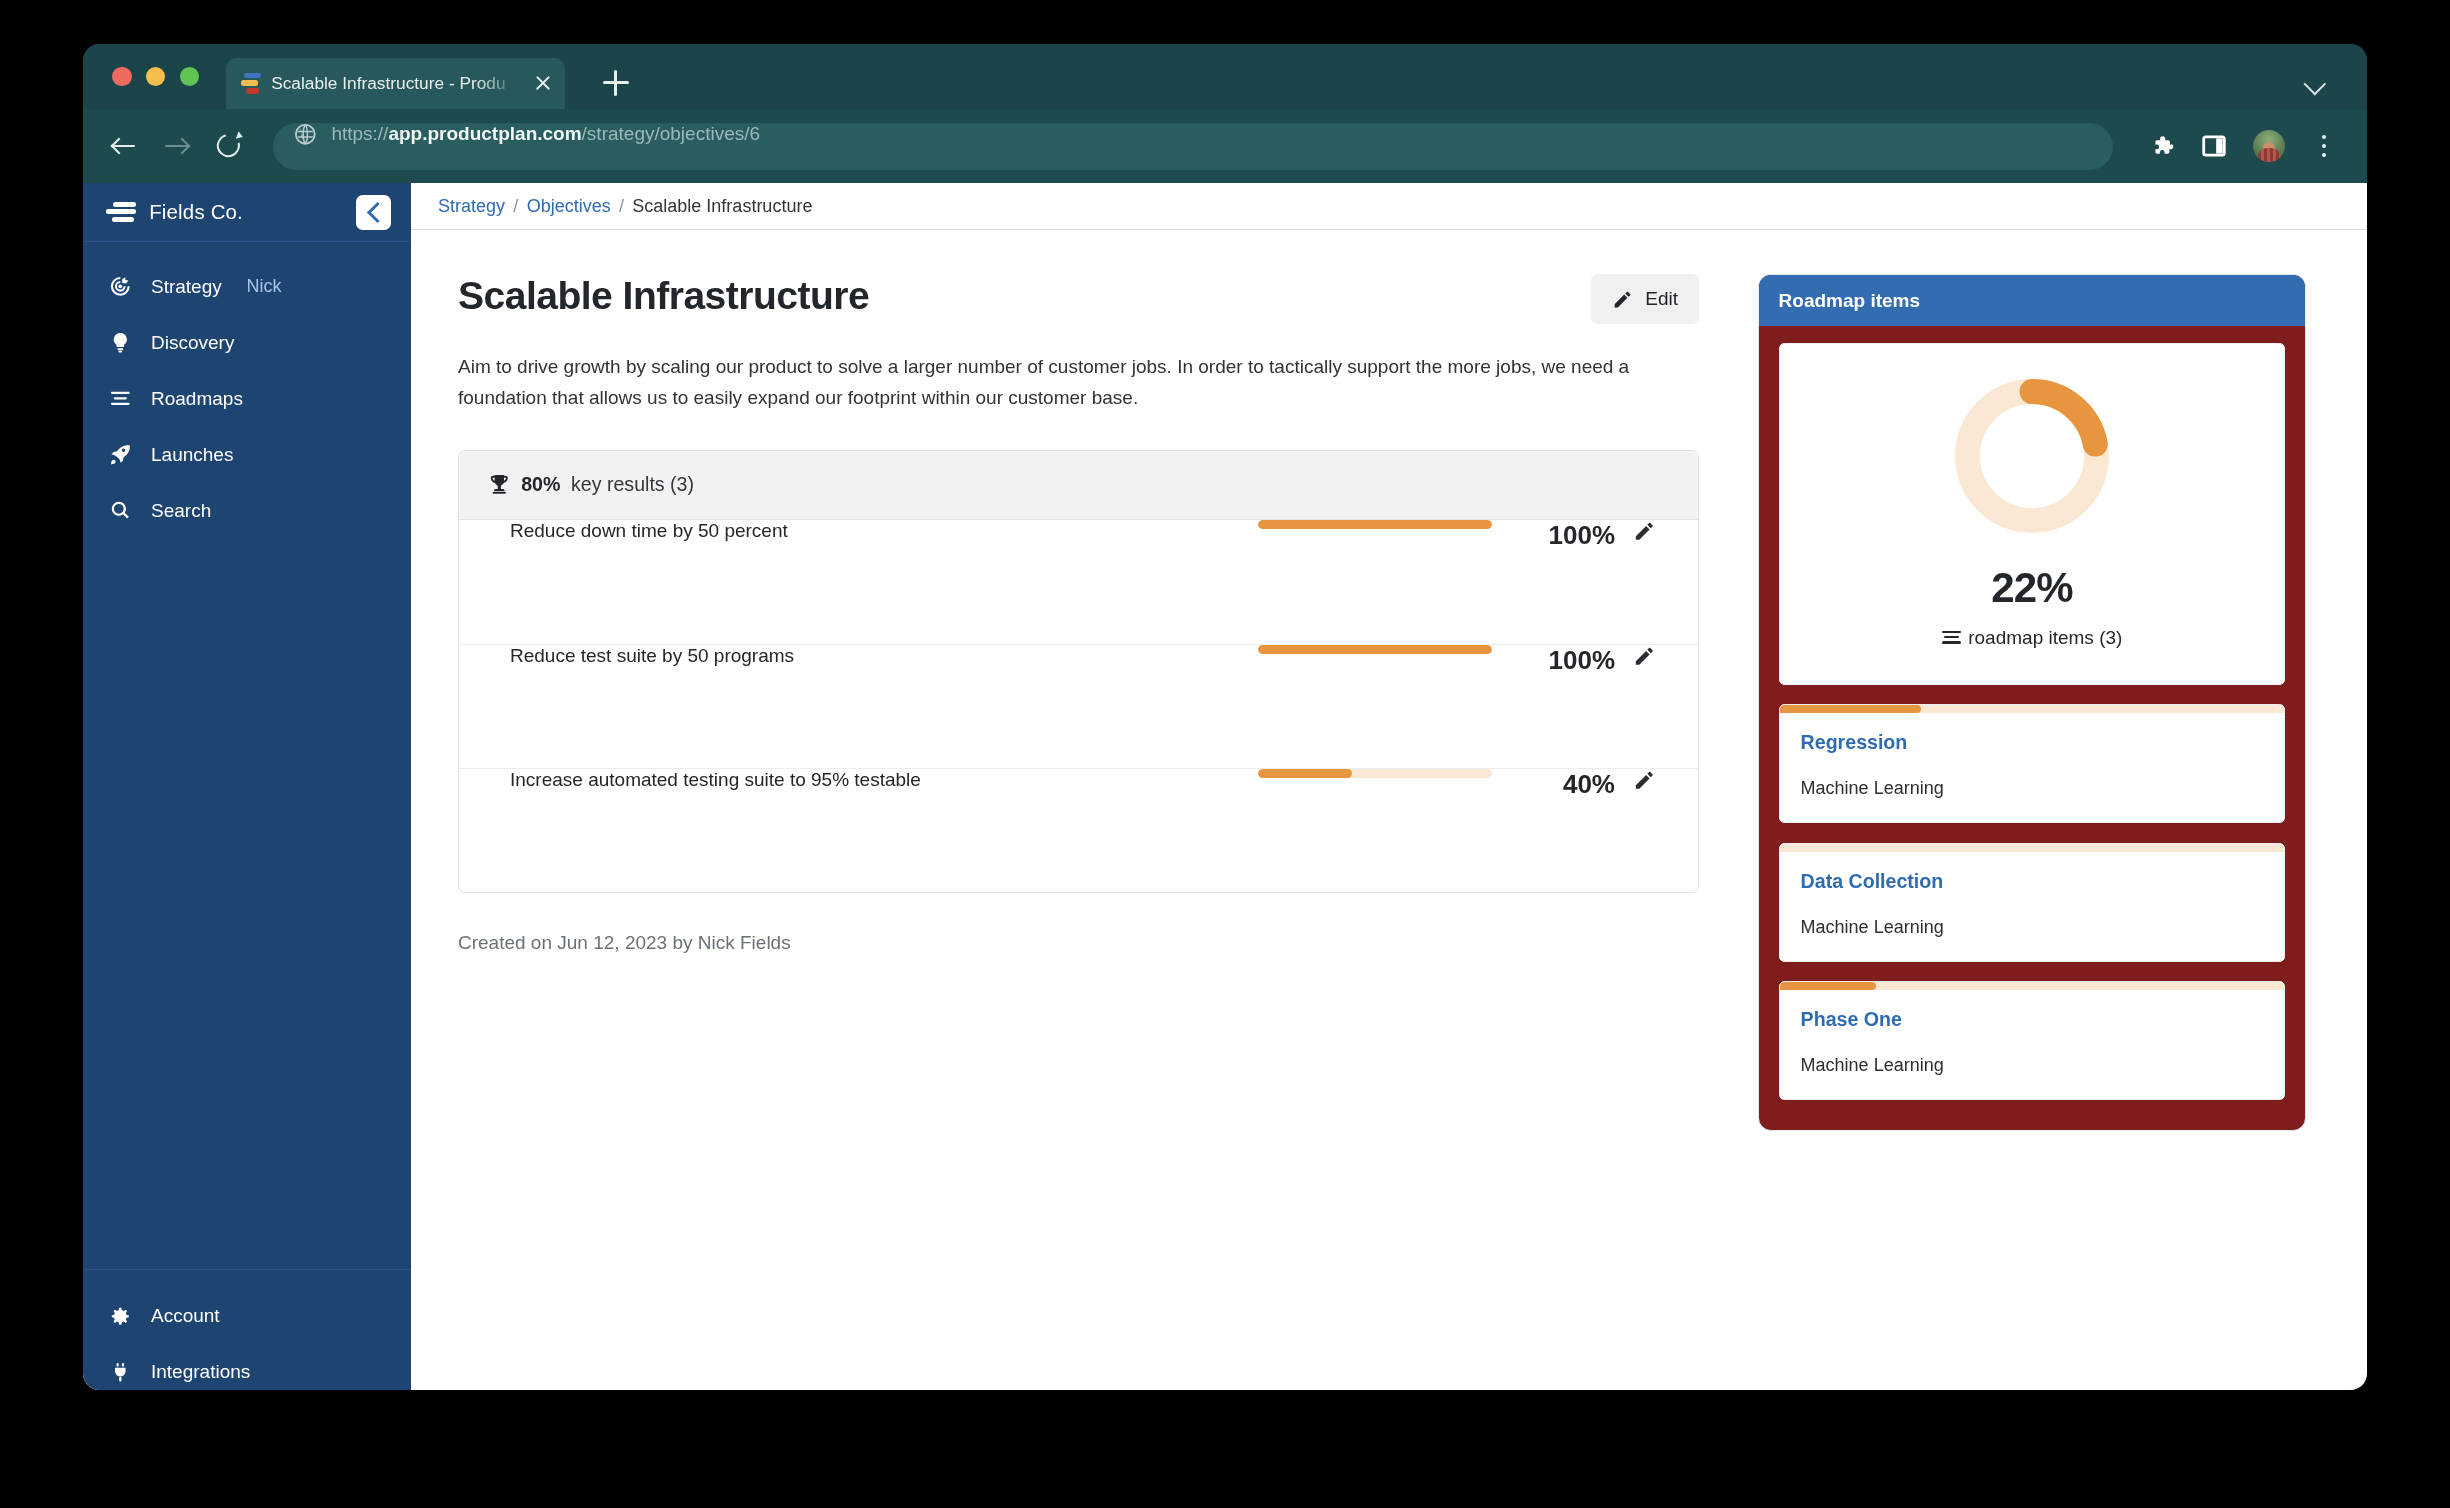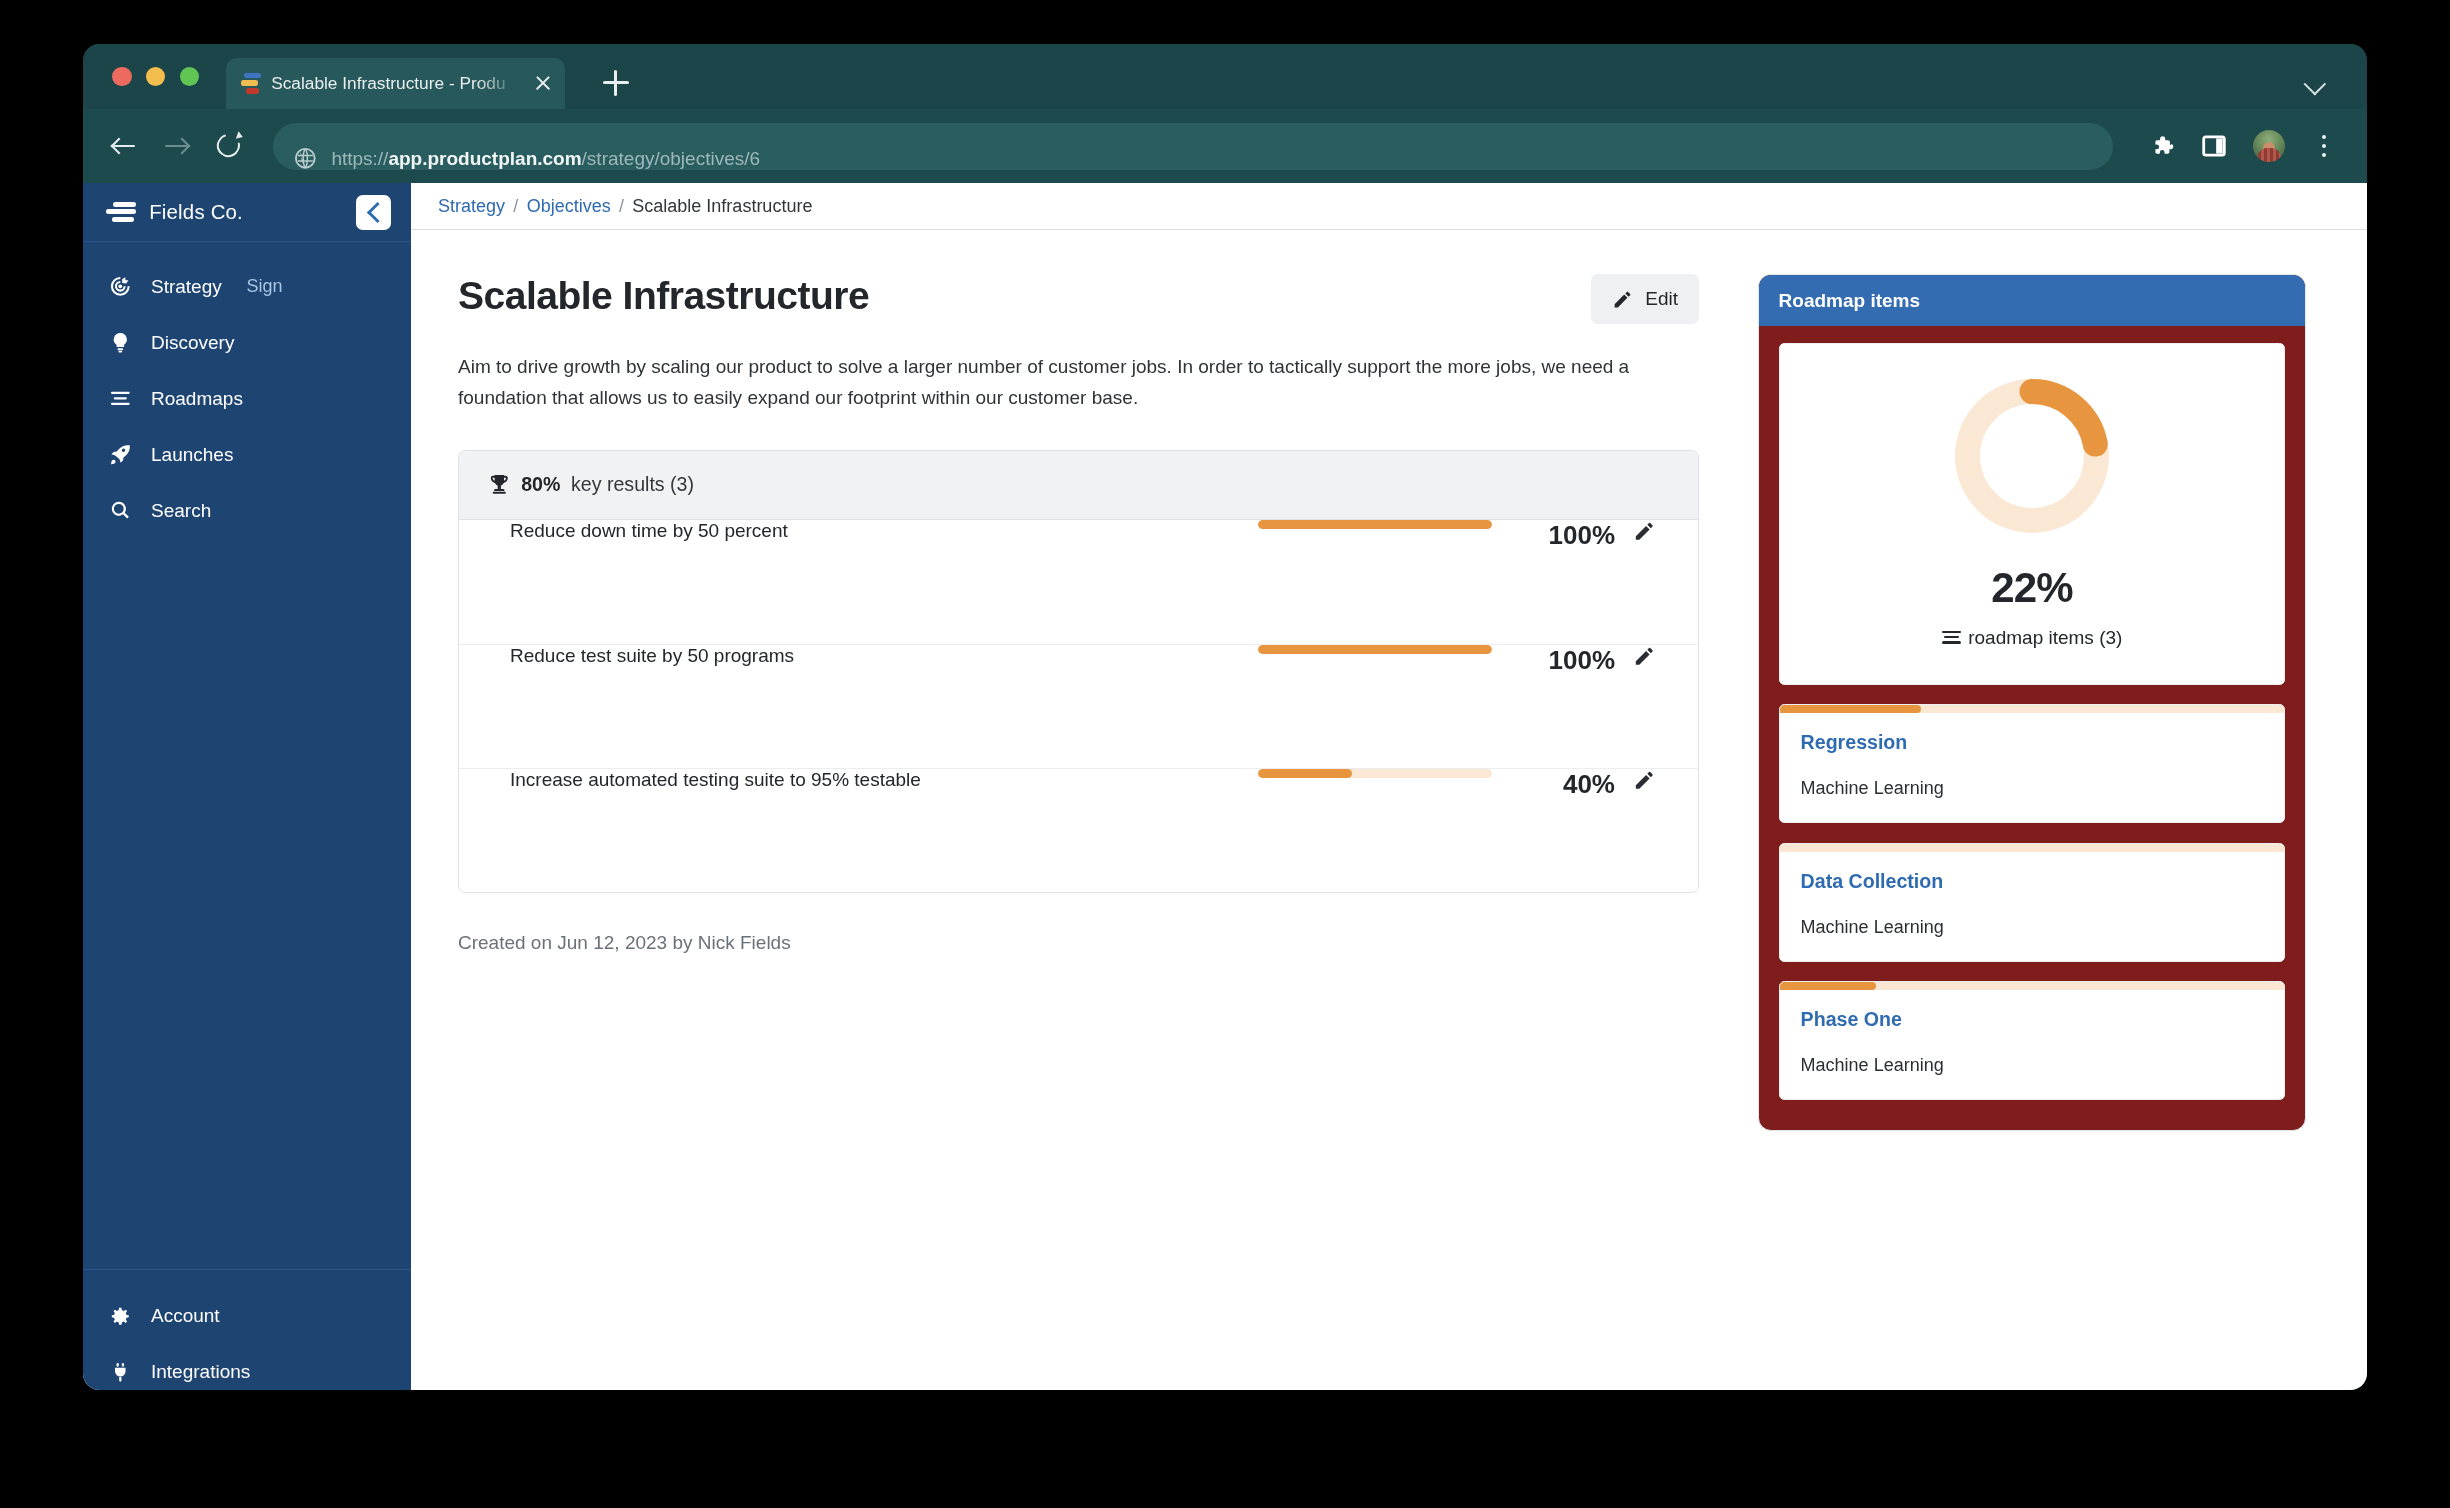--- a/index.html
+++ b/index.html
@@ -119,21 +119,21 @@
     border-left: 6px solid #e4ecec;
     border-top: 4.5px solid transparent;
     border-bottom: 4.5px solid transparent;
     transform: rotate(20deg);
   }
 
   #omnibox {
     flex: 1; height: 47px;
     background: #2a5d60;
     border-radius: 24px;
-    display: flex; align-items: flex-end;
+    display: flex; align-items: flex-start;
     padding: 0 21px;
     gap: 15px;
     margin-left: 6px;
   }
   #site-info-icon { width: 22.6px; height: 22.6px; flex:none; }
   #omnibox-url { font-size: 19px; color: #9db8b9; white-space: nowrap; }
   #omnibox-url b { color: #f2f7f7; font-weight: 700; }
 
   #toolbar-actions { display: flex; align-items: center; gap: 26px; flex:none; margin-left: 13.6px; }
   #extensions-icon, #sidepanel-icon, #menu-icon { width: 26px; height: 26px; position: relative; }
@@ -438,21 +438,21 @@
         <div class="nav-item">
           <span class="nav-icon">
             <svg viewBox="0 0 24 24">
                 <path d="M12 2a10 10 0 1 0 10 10h-2.2A7.8 7.8 0 1 1 12 4.2V2z"></path>
                 <path d="M12 6.3a5.7 5.7 0 1 0 5.7 5.7h-2.2A3.5 3.5 0 1 1 12 8.5V6.3z"></path>
                 <circle cx="12" cy="12" r="2"></circle>
                 <path d="M14 4.6l3.4-2.3v3.2h3.2L18.3 8.9 14 8.6z"></path>
               </svg>
           </span>
           <span class="nav-label">Strategy</span>
-          <span class="beta-badge">Sign</span>
+          <span class="beta-badge">Nick</span>
         </div>
 
         <div class="nav-item">
           <span class="nav-icon">
             <svg viewBox="0 0 24 24">
                 <path d="M12 2a7 7 0 0 0-4 12.7V17h8v-2.3A7 7 0 0 0 12 2z"></path>
                 <rect x="9" y="18.4" width="6" height="2" rx="1"></rect>
                 <rect x="10" y="21" width="4" height="1.8" rx=".9"></rect>
               </svg>
           </span>

